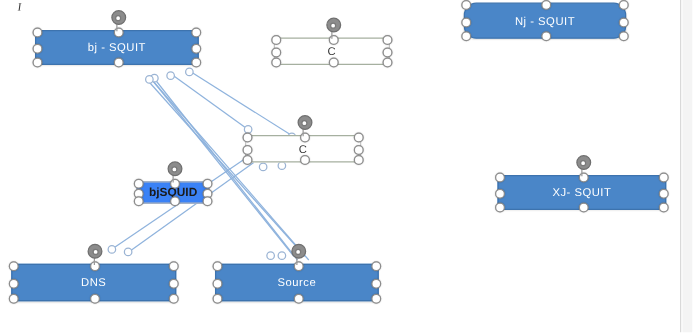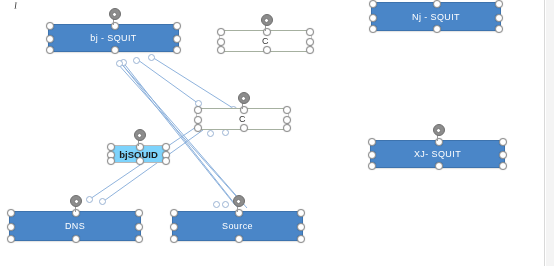--- a/index.html
+++ b/index.html
@@ -52,21 +52,21 @@
   .shape.outline{
     background:#ffffff;
     border-top:1.5px solid #a6b0a0;
     border-bottom:1.5px solid #a6b0a0;
     border-left:1px solid #c9c9c9;
     border-right:1px solid #c9c9c9;
     color:#333333;
   }
   .shape.outline .label{font-size:9px;}
   .shape.textbox{
-    background:#7dd3fc;
+    background:#3b82f6;
     border:1px solid #b8b8b8;
     color:#1a1a1a;
   }
   .shape.textbox .label{font-size:9.5px;font-weight:600;letter-spacing:0;}
 
   
   .handles{position:absolute;left:0;top:0;width:100%;height:100%;pointer-events:none;}
   .h{
     position:absolute;width:6px;height:6px;border-radius:50%;
     background:#ffffff;border:1px solid #8d8d8d;
@@ -133,21 +133,21 @@
       <div class="cp" style="left: 194.5px; top: 99.5px;"></div>
       <div class="cp" style="left: 206.5px; top: 129.5px;"></div>
       <div class="cp" style="left: 221.5px; top: 128.5px;"></div>
       <div class="cp" style="left: 85.5px; top: 195.5px;"></div>
       <div class="cp" style="left: 98.5px; top: 197.5px;"></div>
       <div class="cp" style="left: 212.5px; top: 200.5px;"></div>
       <div class="cp" style="left: 221.5px; top: 200.5px;"></div>
     </div>
 
   <div id="shapes-layer">
-      <div class="shape filled" style="left: 28px; top: 24px; width: 131px; height: 28px; margin-left: 20px;">
+      <div class="shape filled" style="left: 28px; top: 24px; width: 131px; height: 28px;">
         <span class="label">bj - SQUIT</span>
         <div class="handles">
           <div class="h nw"></div>
           <div class="h n"></div>
           <div class="h ne"></div>
           <div class="h w"></div>
           <div class="h e"></div>
           <div class="h sw"></div>
           <div class="h s"></div>
           <div class="h se"></div>
@@ -167,21 +167,21 @@
           <div class="h e"></div>
           <div class="h sw"></div>
           <div class="h s"></div>
           <div class="h se"></div>
           <div class="rot">
             <div class="stem"></div>
             <div class="knob"></div>
           </div>
         </div>
       </div>
-      <div class="shape filled" style="left: 371px; top: 2px; width: 130px; height: 29px;">
+      <div class="shape filled" style="left: 371px; top: 2px; width: 130px; height: 29px; border-radius: 10px;">
         <span class="label">Nj - SQUIT</span>
         <div class="handles">
           <div class="h nw"></div>
           <div class="h n"></div>
           <div class="h ne"></div>
           <div class="h w"></div>
           <div class="h e"></div>
           <div class="h sw"></div>
           <div class="h s"></div>
           <div class="h se"></div>
@@ -214,21 +214,21 @@
           <div class="h e"></div>
           <div class="h sw"></div>
           <div class="h s"></div>
           <div class="h se"></div>
           <div class="rot">
             <div class="stem"></div>
             <div class="knob"></div>
           </div>
         </div>
       </div>
-      <div class="shape filled" style="left: 370px; top: 140px; width: 135px; height: 28px;">
+      <div class="shape filled" style="left: 398px; top: 140px; width: 135px; height: 28px;">
         <span class="label">XJ- SQUIT</span>
         <div class="handles">
           <div class="h nw"></div>
           <div class="h n"></div>
           <div class="h ne"></div>
           <div class="h w"></div>
           <div class="h e"></div>
           <div class="h sw"></div>
           <div class="h s"></div>
           <div class="h se"></div>

